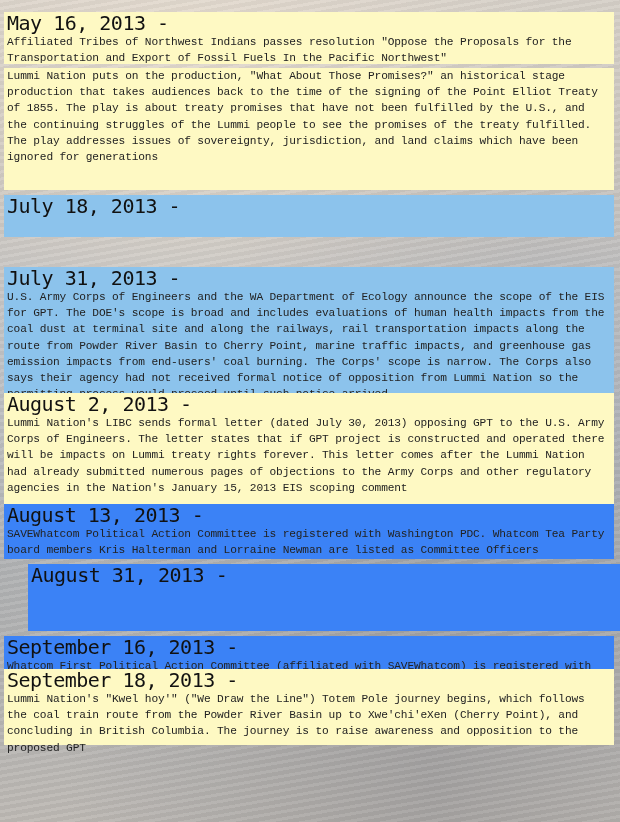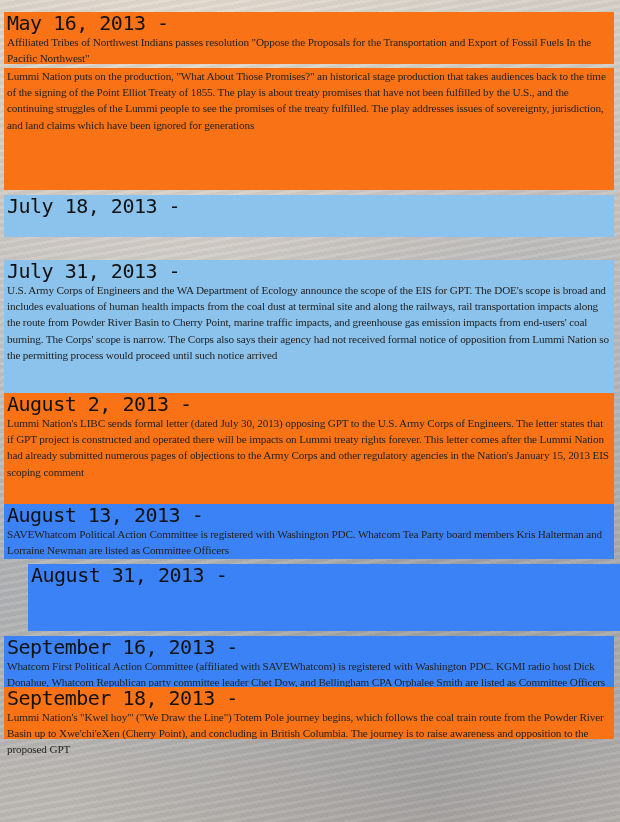--- a/index.html
+++ b/index.html
@@ -30,34 +30,34 @@
       width: 620px;
       z-index: 1;
     }
     .entry {
       position: absolute;
       left: 4px;
       width: 610px;
       box-sizing: border-box;
       padding: 0 0 0 3px;
     }
-    .entry.yellow { background: #f97316; }
+    .entry.yellow { background: #fef9c3; }
     .entry.blue { background: #8cc3ec; }
     .entry.gray { background: #3b82f6; }
     .date {
       font-family: "DejaVu Sans Mono", monospace;
       font-size: 20px;
       line-height: 22px;
       color: #111;
       margin: 0;
       white-space: nowrap;
       letter-spacing: -0.5px;
     }
     .desc {
-      font-family: Liberation Serif, serif;
+      font-family: Liberation Mono, monospace;
       font-size: 11.2px;
       line-height: 16.2px;
       color: #222;
       margin: 0;
       letter-spacing: -0.15px;
       padding-right: 4px;
     }
     .desc em { font-style: italic; }
   </style>
 </head>
@@ -73,21 +73,21 @@
   </div>
 
   <div class="entry yellow" style="top:68px;height:122px;">
     <p class="desc">Lummi Nation puts on the production, "What About Those Promises?" an historical stage production that takes audiences back to the time of the signing of the Point Elliot Treaty of 1855. The play is about treaty promises that have not been fulfilled by the U.S., and the continuing struggles of the Lummi people to see the promises of the treaty fulfilled. The play addresses issues of sovereignty, jurisdiction, and land claims which have been ignored for generations</p>
   </div>
 
   <div class="entry blue" style="top:195px;height:42px;">
     <p class="date">July 18, 2013 -</p>
   </div>
 
-  <div class="entry blue" style="top:260px;height:136px;">
+  <div class="entry blue" style="top:267px;height:136px;">
     <p class="date">July 31, 2013 -</p>
     <p class="desc">U.S. Army Corps of Engineers and the WA Department of Ecology announce the scope of the EIS for GPT. The DOE's scope is broad and includes evaluations of human health impacts from the coal dust at terminal site and along the railways, rail transportation impacts along the route from Powder River Basin to Cherry Point, marine traffic impacts, and greenhouse gas emission impacts from end-users' coal burning. The Corps' scope is narrow. The Corps also says their agency had not received formal notice of opposition from Lummi Nation so the permitting process would proceed until such notice arrived</p>
   </div>
 
   <div class="entry yellow" style="top:393px;height:132px;">
     <p class="date">August 2, 2013 -</p>
     <p class="desc">Lummi Nation's LIBC sends formal letter (dated July 30, 2013) opposing GPT to the U.S. Army Corps of Engineers. The letter states that if GPT project is constructed and operated there will be impacts on Lummi treaty rights forever. This letter comes after the Lummi Nation had already submitted numerous pages of objections to the Army Corps and other regulatory agencies in the Nation's January 15, 2013 EIS scoping comment</p>
   </div>
 
   <div class="entry gray" style="top:504px;height:55px;">
@@ -97,18 +97,18 @@
 
   <div class="entry gray" style="top:564px;height:67px;margin-left:24px;">
     <p class="date">August 31, 2013 -</p>
   </div>
 
   <div class="entry gray" style="top:636px;height:68px;">
     <p class="date">September 16, 2013 -</p>
     <p class="desc">Whatcom First Political Action Committee (affiliated with SAVEWhatcom) is registered with Washington PDC. KGMI radio host Dick Donahue, Whatcom Republican party committee leader Chet Dow, and Bellingham CPA Orphalee Smith are listed as Committee Officers</p>
   </div>
 
-  <div class="entry yellow" style="top:687px;height:52px;">
+  <div class="entry yellow" style="top:669px;height:76px;">
     <p class="date">September 18, 2013 -</p>
     <p class="desc">Lummi Nation's "Kwel hoy'" ("We Draw the Line") Totem Pole journey begins, which follows the coal train route from the Powder River Basin up to Xwe'chi'eXen (Cherry Point), and concluding in British Columbia. The journey is to raise awareness and opposition to the proposed GPT</p>
   </div>
 
 </div>
 
 </body></html>

